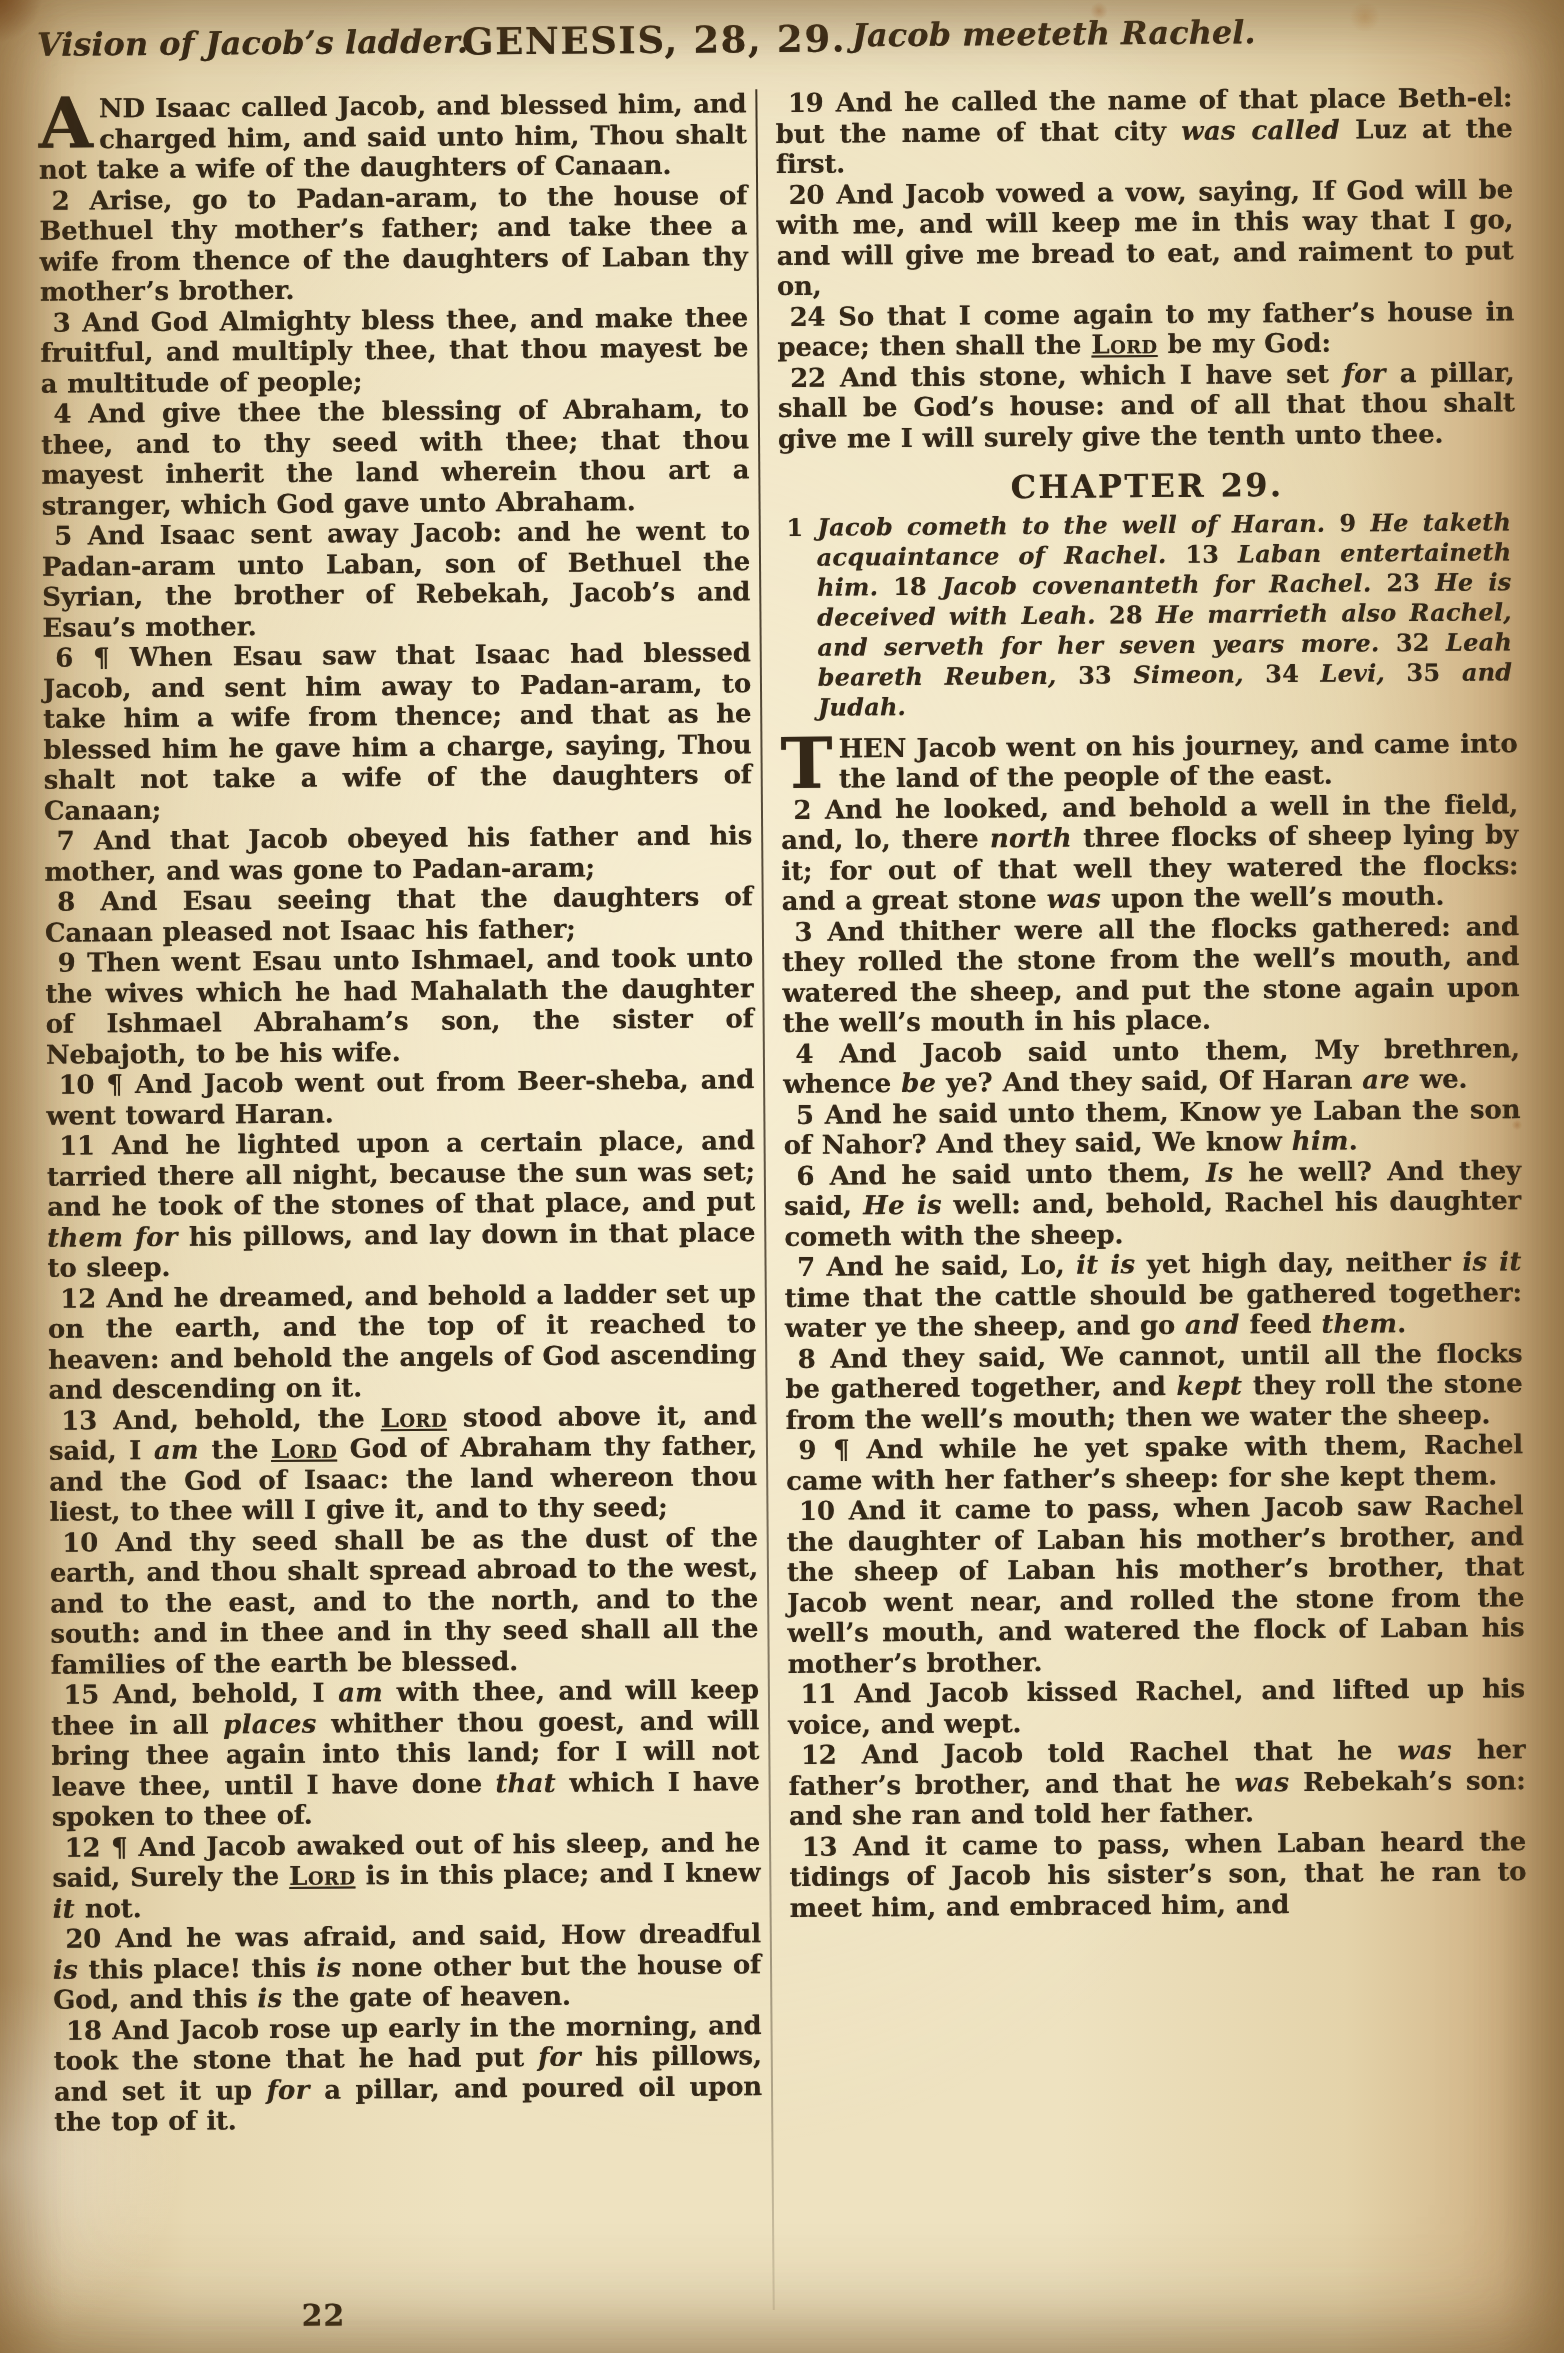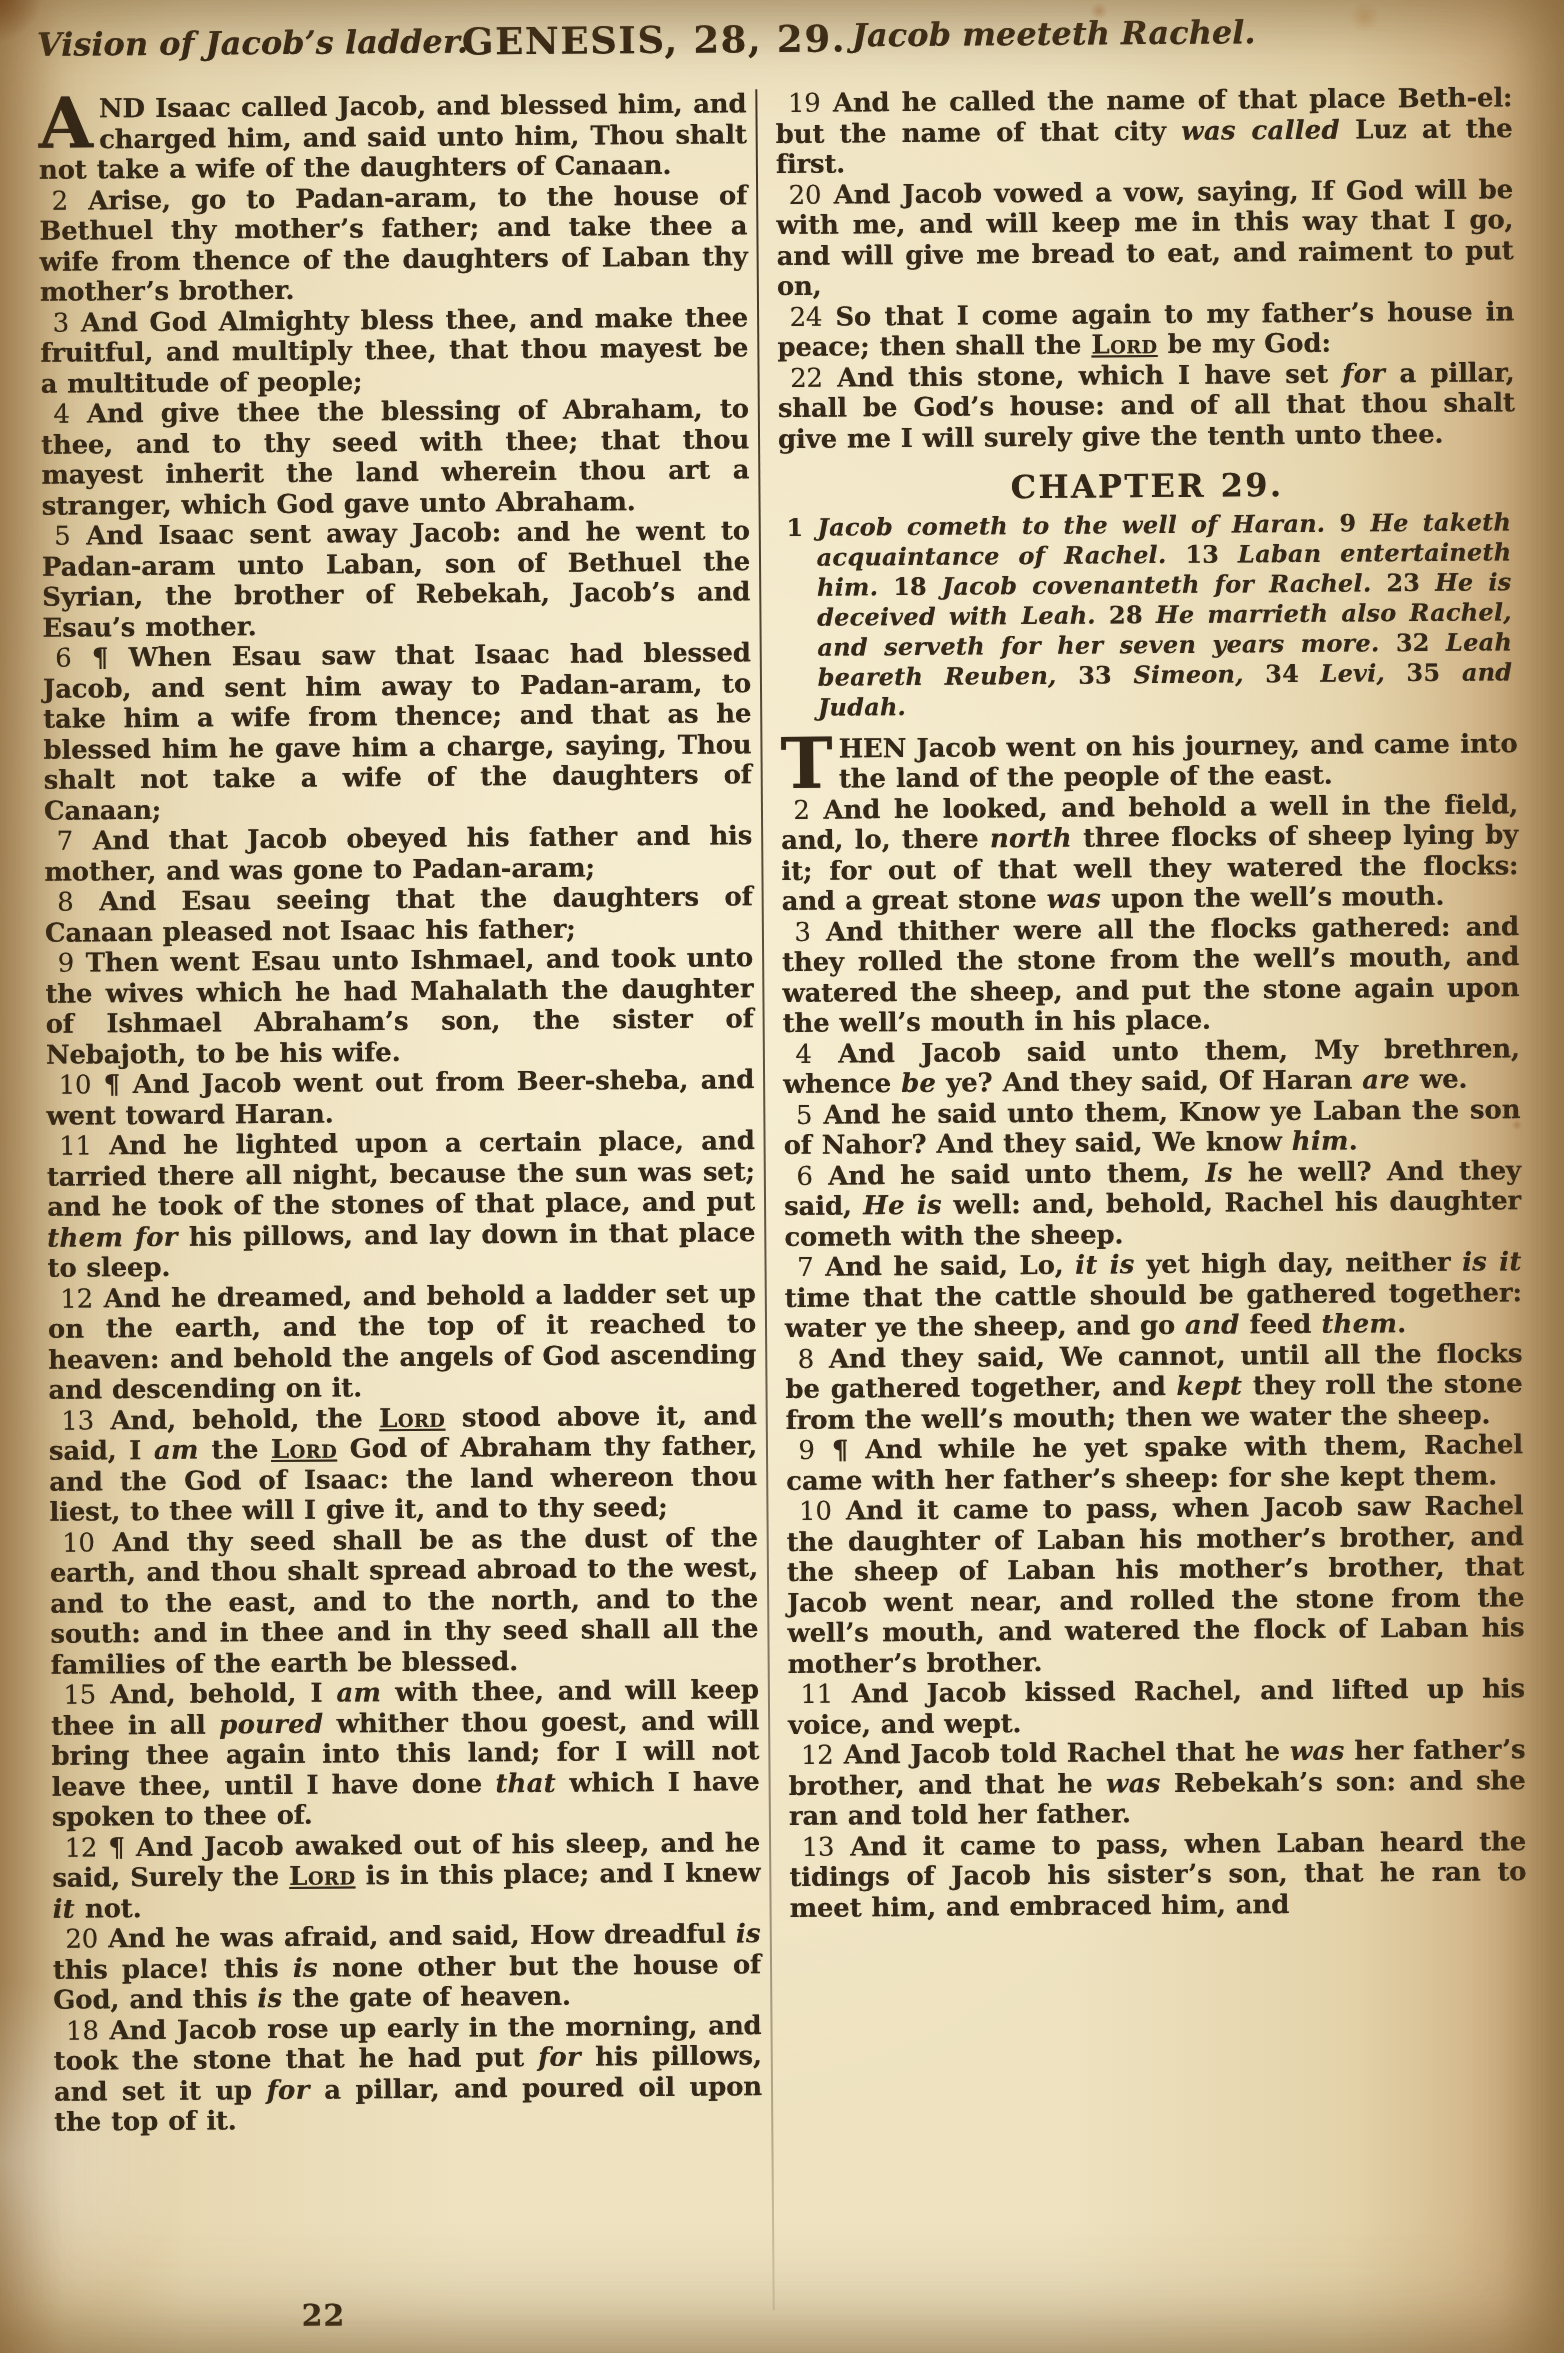--- a/index.html
+++ b/index.html
@@ -49,21 +49,21 @@
     position:absolute; top:88px;
     font-size:26px; line-height:30.5px; font-weight:700;
     letter-spacing:-0.2px; word-spacing:1.2px;
     text-align:justify;
   }
   .col-left  { left:45px;  width:708px; }
   .col-right { left:782px; width:737px; }
 
   .verse { margin:0; text-indent:12.5px; }
   .verse.first { text-indent:0; }
-  .vnum { font-weight:400; }
+  .vnum { font-weight:700; }
   .dropcap {
     float:left; font-size:70px; line-height:56px;
     padding:2.3px 6.3px 0 0; font-weight:700;
   }
   .sc { font-variant:small-caps; letter-spacing:0.4px;text-decoration:underline; }
   i { letter-spacing:0.2px; }
 
   .chapter-heading {
     margin:20.3px 0 7.8px 0; text-align:center; text-indent:0;
     font-size:32px; letter-spacing:2.3px; font-weight:700;
@@ -101,21 +101,21 @@
       <p class="verse"><span class="vnum">5</span> And Isaac sent away Jacob: and he went to Padan-aram unto Laban, son of Bethuel the Syrian, the brother of Rebekah, Jacob’s and Esau’s mother.</p>
       <p class="verse"><span class="vnum">6</span> ¶ When Esau saw that Isaac had blessed Jacob, and sent him away to Padan-aram, to take him a wife from thence; and that as he blessed him he gave him a charge, saying, Thou shalt not take a wife of the daughters of Canaan;</p>
       <p class="verse"><span class="vnum">7</span> And that Jacob obeyed his father and his mother, and was gone to Padan-aram;</p>
       <p class="verse"><span class="vnum">8</span> And Esau seeing that the daughters of Canaan pleased not Isaac his father;</p>
       <p class="verse"><span class="vnum">9</span> Then went Esau unto Ishmael, and took unto the wives which he had Mahalath the daughter of Ishmael Abraham’s son, the sister of Nebajoth, to be his wife.</p>
       <p class="verse"><span class="vnum">10</span> ¶ And Jacob went out from Beer-sheba, and went toward Haran.</p>
       <p class="verse"><span class="vnum">11</span> And he lighted upon a certain place, and tarried there all night, because the sun was set; and he took of the stones of that place, and put <i>them for</i> his pillows, and lay down in that place to sleep.</p>
       <p class="verse"><span class="vnum">12</span> And he dreamed, and behold a ladder set up on the earth, and the top of it reached to heaven: and behold the angels of God ascending and descending on it.</p>
       <p class="verse"><span class="vnum">13</span> And, behold, the <span class="sc">Lord</span> stood above it, and said, I <i>am</i> the <span class="sc">Lord</span> God of Abraham thy father, and the God of Isaac: the land whereon thou liest, to thee will I give it, and to thy seed;</p>
       <p class="verse"><span class="vnum">10</span> And thy seed shall be as the dust of the earth, and thou shalt spread abroad to the west, and to the east, and to the north, and to the south: and in thee and in thy seed shall all the families of the earth be blessed.</p>
-      <p class="verse"><span class="vnum">15</span> And, behold, I <i>am</i> with thee, and will keep thee in all <i>poured</i> whither thou goest, and will bring thee again into this land; for I will not leave thee, until I have done <i>that</i> which I have spoken to thee of.</p>
+      <p class="verse"><span class="vnum">15</span> And, behold, I <i>am</i> with thee, and will keep thee in all <i>places</i> whither thou goest, and will bring thee again into this land; for I will not leave thee, until I have done <i>that</i> which I have spoken to thee of.</p>
       <p class="verse"><span class="vnum">12</span> ¶ And Jacob awaked out of his sleep, and he said, Surely the <span class="sc">Lord</span> is in this place; and I knew <i>it</i> not.</p>
       <p class="verse"><span class="vnum">20</span> And he was afraid, and said, How dreadful <i>is</i> this place! this <i>is</i> none other but the house of God, and this <i>is</i> the gate of heaven.</p>
       <p class="verse"><span class="vnum">18</span> And Jacob rose up early in the morning, and took the stone that he had put <i>for</i> his pillows, and set it up <i>for</i> a pillar, and poured oil upon the top of it.</p>
     </div>
 
   <div class="col col-right">
     <div>
         <p class="verse"><span class="vnum">19</span> And he called the name of that place Beth-el: but the name of that city <i>was called</i> Luz at the first.</p>
         <p class="verse"><span class="vnum">20</span> And Jacob vowed a vow, saying, If God will be with me, and will keep me in this way that I go, and will give me bread to eat, and raiment to put on,</p>
         <p class="verse"><span class="vnum">24</span> So that I come again to my father’s house in peace; then shall the <span class="sc">Lord</span> be my God:</p>

